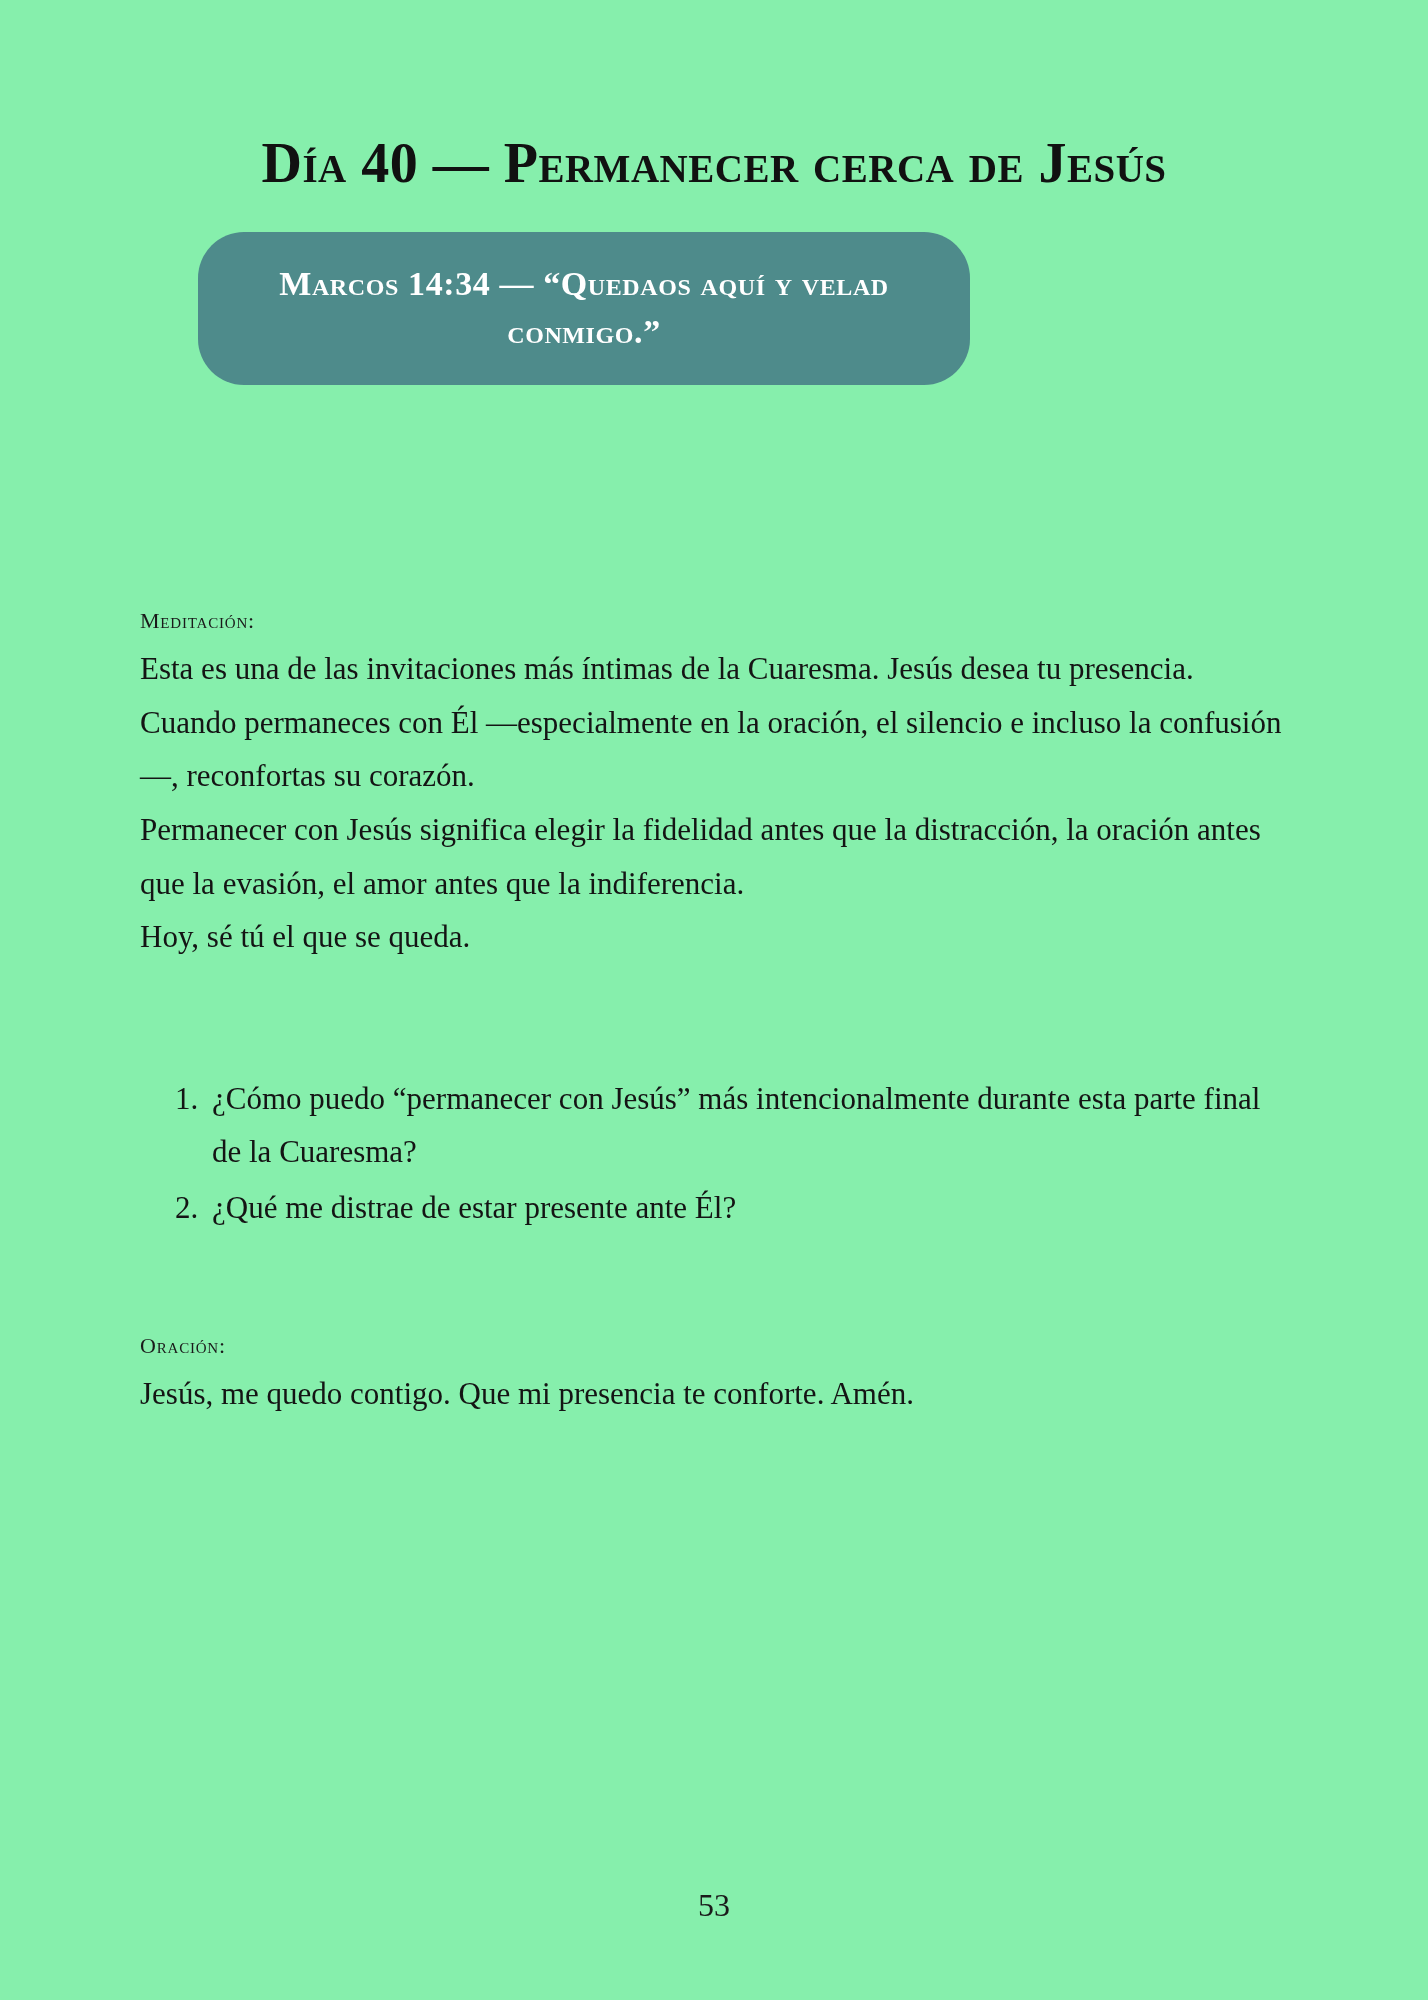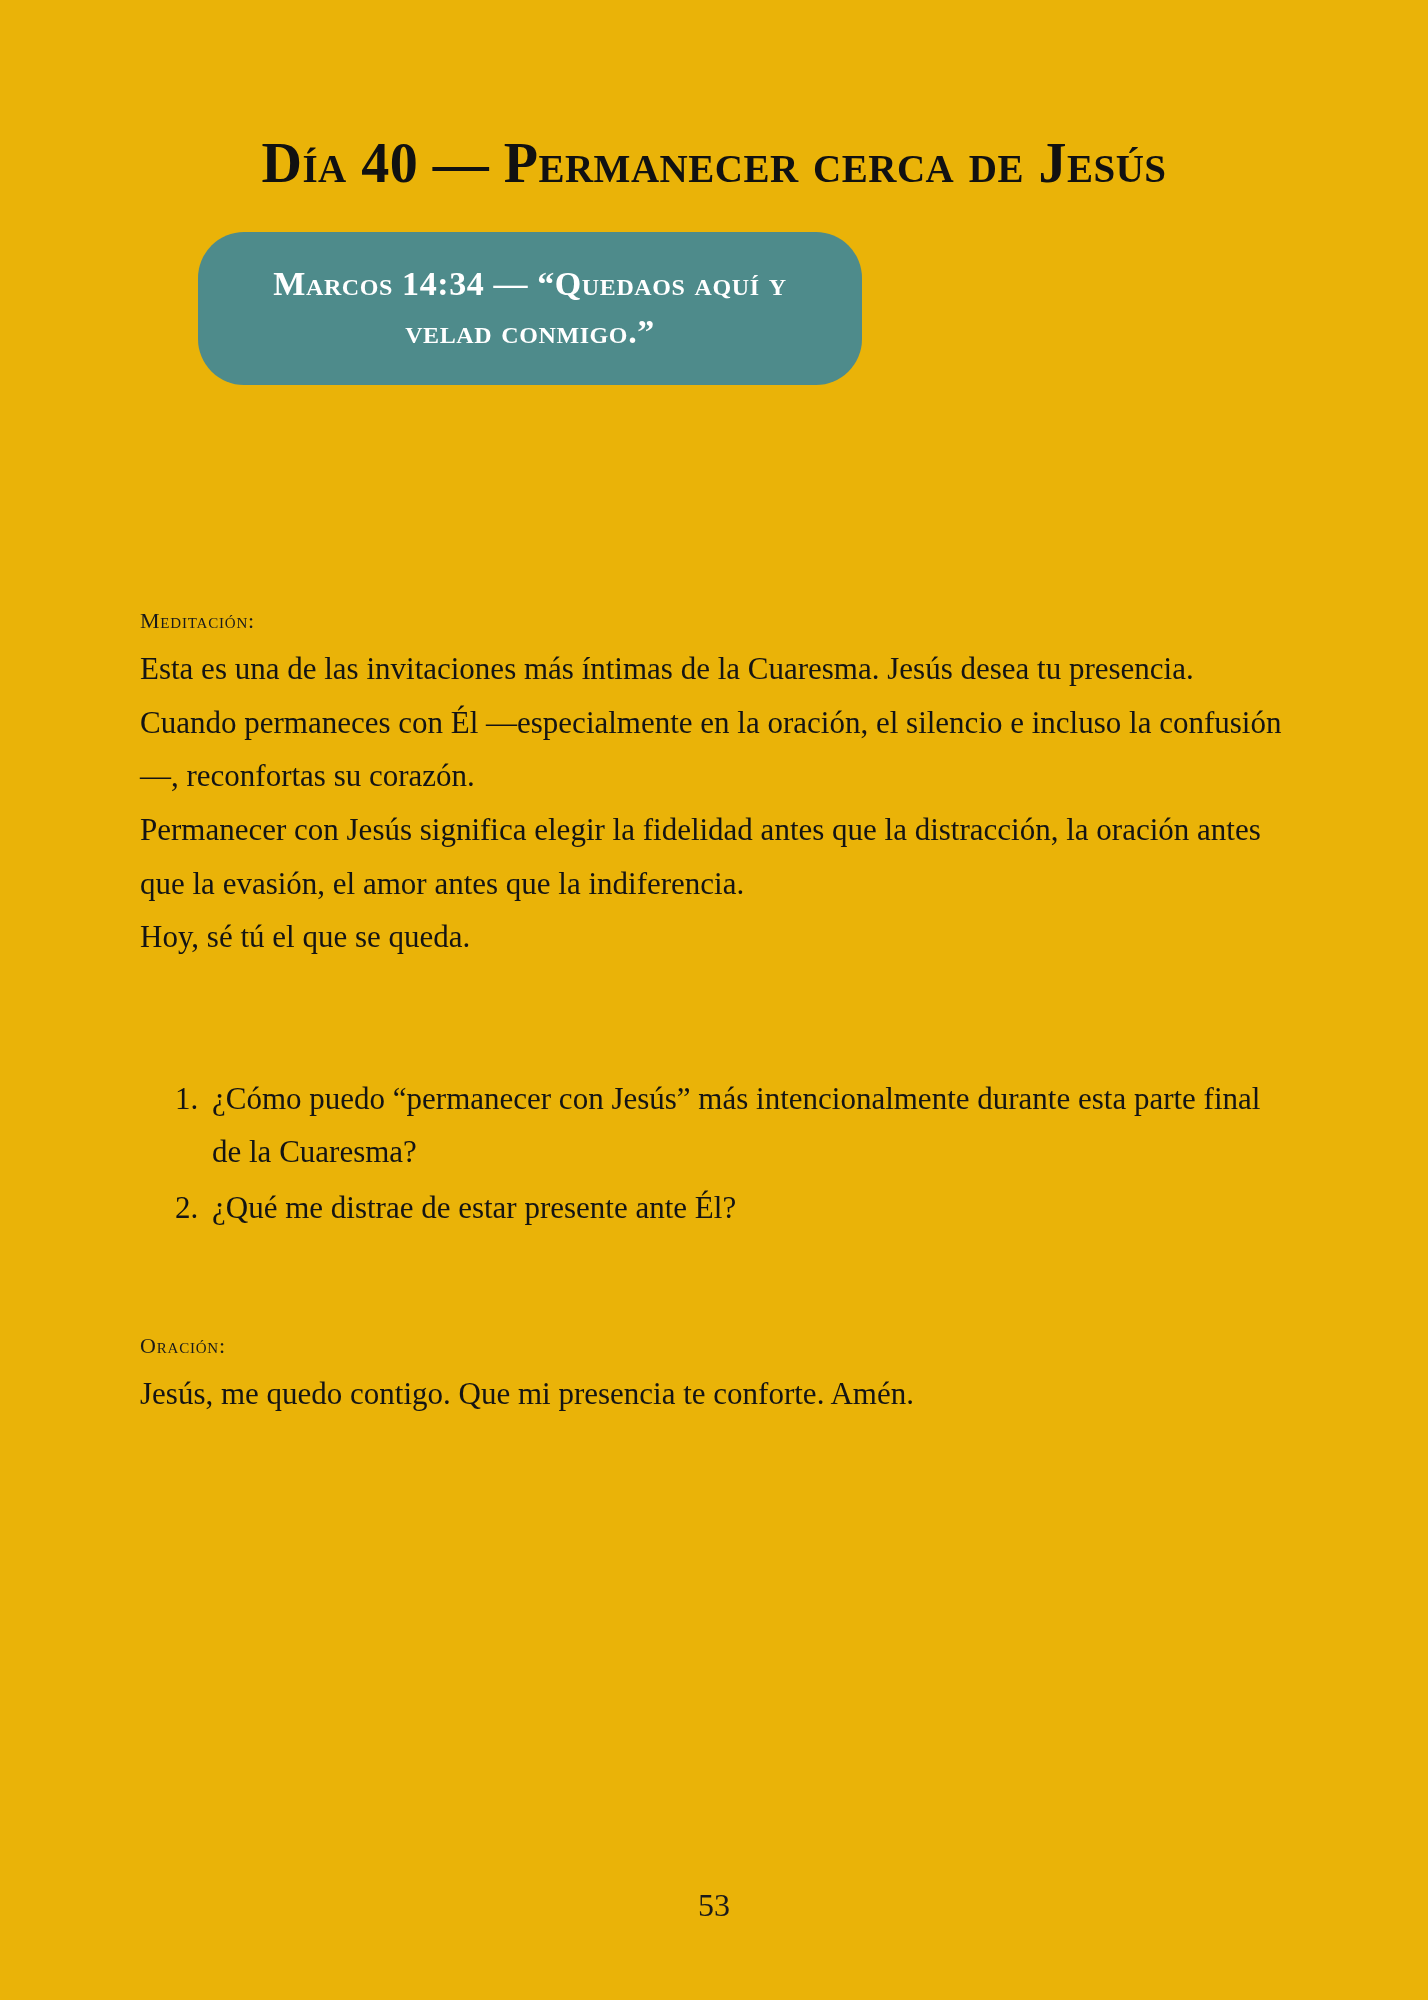--- a/index.html
+++ b/index.html
@@ -12,21 +12,21 @@
     height: 2000px;
     position: relative;
     font-family: "Liberation Serif", "DejaVu Serif", serif;
     color: #1a1a1a;
     overflow: hidden;
   }
 
   .page {
     position: absolute;
     inset: 0;
-    background: #eab308;
+    background: #86efac;
   }
 
   
   .page-title {
     position: absolute;
     top: 96px;
     left: 0;
     right: 0;
     text-align: center;
     font-family: "Liberation Serif", "DejaVu Serif", serif;
@@ -41,21 +41,21 @@
   }
   .page-title .big {
     font-size: 56px;
   }
 
   
   .verse-banner {
     position: absolute;
     top: 232px;
     left: 198px;
-    width: 664px;
+    width: 772px;
     min-height: 150px;
     background: #4E8B8B;
     border-radius: 46px;
     display: flex;
     align-items: center;
     justify-content: center;
     box-sizing: border-box;
     padding: 28px 56px;
   }
   .verse-banner-text {

